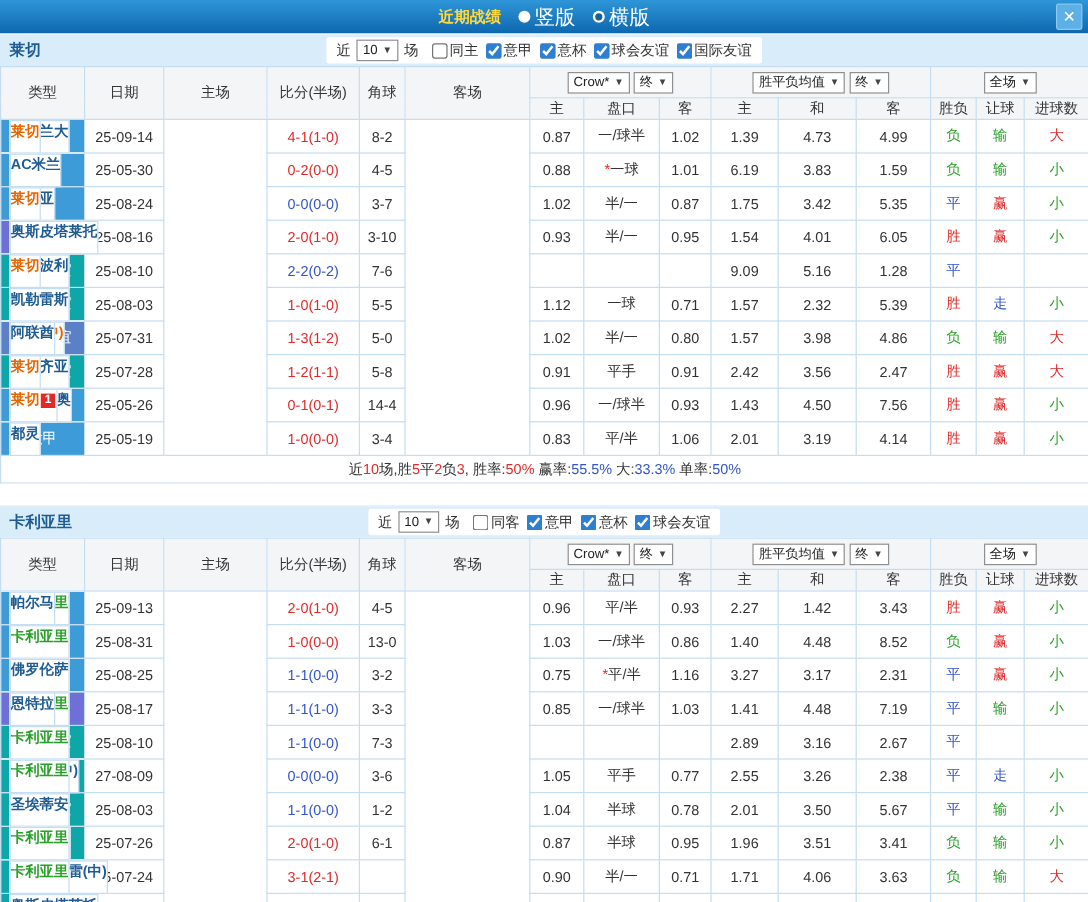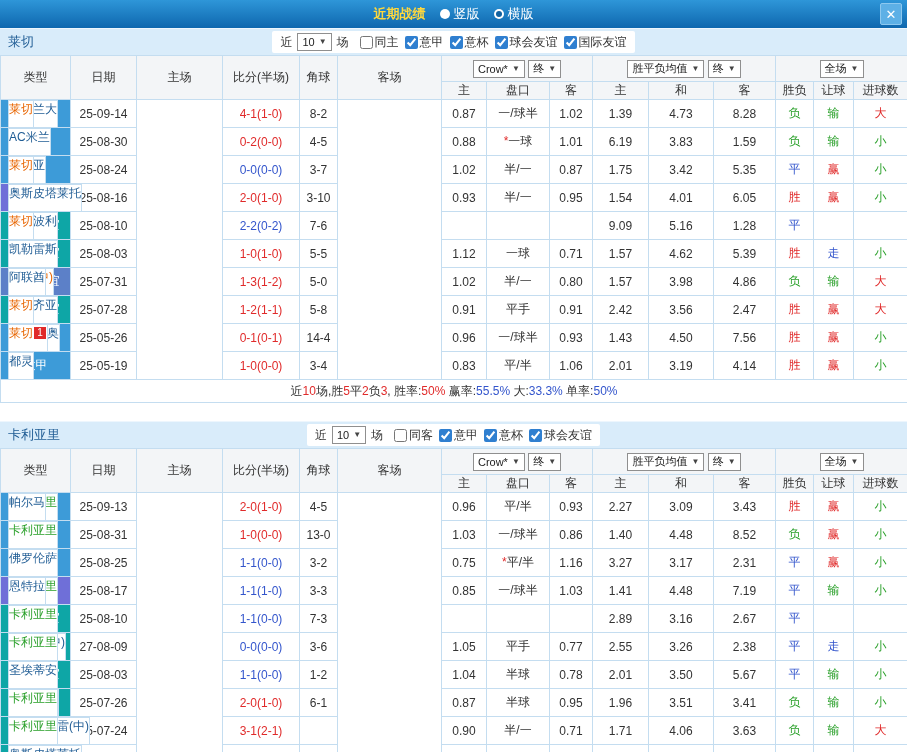--- a/index.html
+++ b/index.html
@@ -3,31 +3,31 @@
 <meta charset="utf-8">
 <style>
   *{box-sizing:border-box}
   html,body{margin:0;padding:0}
   body{width:907px;height:752px;overflow:hidden;background:#fff;color:#333;
        font-family:"Liberation Sans","DejaVu Sans",sans-serif;font-size:12px}
   
   .titlebar{position:relative;height:28px;background:linear-gradient(#2e96d8,#0e67ae);
             display:flex;align-items:center;justify-content:center;gap:14px}
   .title{color:#ffd83d;font-weight:bold;font-size:13px}
-  .radio{display:inline-flex;align-items:center;gap:4px;color:#fff;cursor:pointer;font-size:13px}
+  .radio{display:inline-flex;align-items:center;gap:4px;color:#fff;cursor:pointer;font-size:17px}
   .rdot{width:10px;height:10px;border-radius:50%;background:#fff;position:relative;display:inline-block}
   .rdot.sel::after{content:"";position:absolute;left:2px;top:2px;right:2px;bottom:2px;
                    background:#13629f;border-radius:50%}
   .close{position:absolute;right:5px;top:3px;width:22px;height:22px;background:#5db0e6;
          border:1px solid #8cc8ef;border-radius:2px;color:#fff;display:flex;align-items:center;
          justify-content:center;font-size:13px;cursor:pointer}
   
   .sec-head{position:relative;height:27px;background:#d9ecfa;display:flex;align-items:center;
             justify-content:center;border-top:1px solid #edf6fd}
-  .team{position:absolute;left:8px;font-weight:normal;font-size:13px;color:#1f5c94}
+  .team{position:absolute;left:8px;font-weight:bold;font-size:13px;color:#1f5c94}
   .filterbox{display:inline-flex;align-items:center;gap:5px;background:#fff;
              padding:2px 8px;border-radius:2px}
   .cbwrap{display:inline-flex;align-items:center}
   .cb{display:inline-flex;align-items:center;margin-left:6px;cursor:pointer}
   .cb input{width:13px;height:13px;margin:0 2px 0 0;accent-color:#2f7fd0}
   
   .dd{display:inline-flex;align-items:center;gap:4px;border:1px solid #8f8f8f;background:#fff;
       padding:0 4px;height:18px;font-size:11px;color:#222;cursor:pointer;vertical-align:middle}
   .dd .arr{font-size:8px;color:#444;line-height:1}
   
@@ -167,28 +167,28 @@
           <td>25-09-14</td>
           <td class="team"><span>亚特兰大</span></td>
           <td><span style="color: rgb(224, 42, 42);">4-1(1-0)</span></td>
           <td>8-2</td>
           <td class="team"><span style="color: rgb(232, 101, 0);">莱切</span></td>
           <td class="num">0.87</td>
           <td class="num">一/球半</td>
           <td class="num">1.02</td>
           <td class="num">1.39</td>
           <td class="num">4.73</td>
-          <td class="num">8.28</td>
+          <td class="num">4.99</td>
           <td><span style="color: rgb(42, 160, 42);">负</span></td>
           <td><span style="color: rgb(42, 160, 42);">输</span></td>
           <td><span style="color: rgb(224, 42, 42);">大</span></td>
         </tr>
         <tr>
           <td class="league" style="background: rgb(61, 155, 216); color: rgb(255, 255, 255);">意甲</td>
-          <td>25-08-30</td>
+          <td>25-05-30</td>
           <td class="team"><span style="color: rgb(232, 101, 0);">莱切</span></td>
           <td><span style="color: rgb(224, 42, 42);">0-2(0-0)</span></td>
           <td>4-5</td>
           <td class="team"><span>AC米兰</span></td>
           <td class="num">0.88</td>
           <td class="num"><span class="star">*</span>一球</td>
           <td class="num">1.01</td>
           <td class="num">6.19</td>
           <td class="num">3.83</td>
           <td class="num">1.59</td>
@@ -251,21 +251,21 @@
           <td class="league" style="background: rgb(14, 166, 166); color: rgb(255, 255, 255);">球会友谊</td>
           <td>25-08-03</td>
           <td class="team"><span style="color: rgb(232, 101, 0);">莱切</span></td>
           <td><span style="color: rgb(224, 42, 42);">1-0(1-0)</span></td>
           <td>5-5</td>
           <td class="team"><span>凯勒雷斯</span></td>
           <td class="num">1.12</td>
           <td class="num">一球</td>
           <td class="num">0.71</td>
           <td class="num">1.57</td>
-          <td class="num">4.62</td>
+          <td class="num">2.32</td>
           <td class="num">5.39</td>
           <td><span style="color: rgb(224, 42, 42);">胜</span></td>
           <td><span style="color: rgb(51, 85, 204);">走</span></td>
           <td><span style="color: rgb(42, 160, 42);">小</span></td>
         </tr>
         <tr>
           <td class="league" style="background: rgb(92, 128, 200); color: rgb(255, 255, 255);">国际友谊</td>
           <td>25-07-31</td>
           <td class="team"><span style="color: rgb(232, 101, 0);">莱切(中)</span></td>
           <td><span style="color: rgb(224, 42, 42);">1-3(1-2)</span></td>
@@ -441,21 +441,21 @@
           <td class="league" style="background: rgb(61, 155, 216); color: rgb(255, 255, 255);">意甲</td>
           <td>25-09-13</td>
           <td class="team"><span style="color: rgb(42, 160, 42);">卡利亚里</span></td>
           <td><span style="color: rgb(224, 42, 42);">2-0(1-0)</span></td>
           <td>4-5</td>
           <td class="team"><span>帕尔马</span></td>
           <td class="num">0.96</td>
           <td class="num">平/半</td>
           <td class="num">0.93</td>
           <td class="num">2.27</td>
-          <td class="num">3.09</td>
+          <td class="num">1.42</td>
           <td class="num">3.43</td>
           <td><span style="color: rgb(224, 42, 42);">胜</span></td>
           <td><span style="color: rgb(224, 42, 42);">赢</span></td>
           <td><span style="color: rgb(42, 160, 42);">小</span></td>
         </tr>
         <tr>
           <td class="league" style="background: rgb(61, 155, 216); color: rgb(255, 255, 255);">意甲</td>
           <td>25-08-31</td>
           <td class="team"><span>那不勒斯</span></td>
           <td><span style="color: rgb(224, 42, 42);">1-0(0-0)</span></td>

